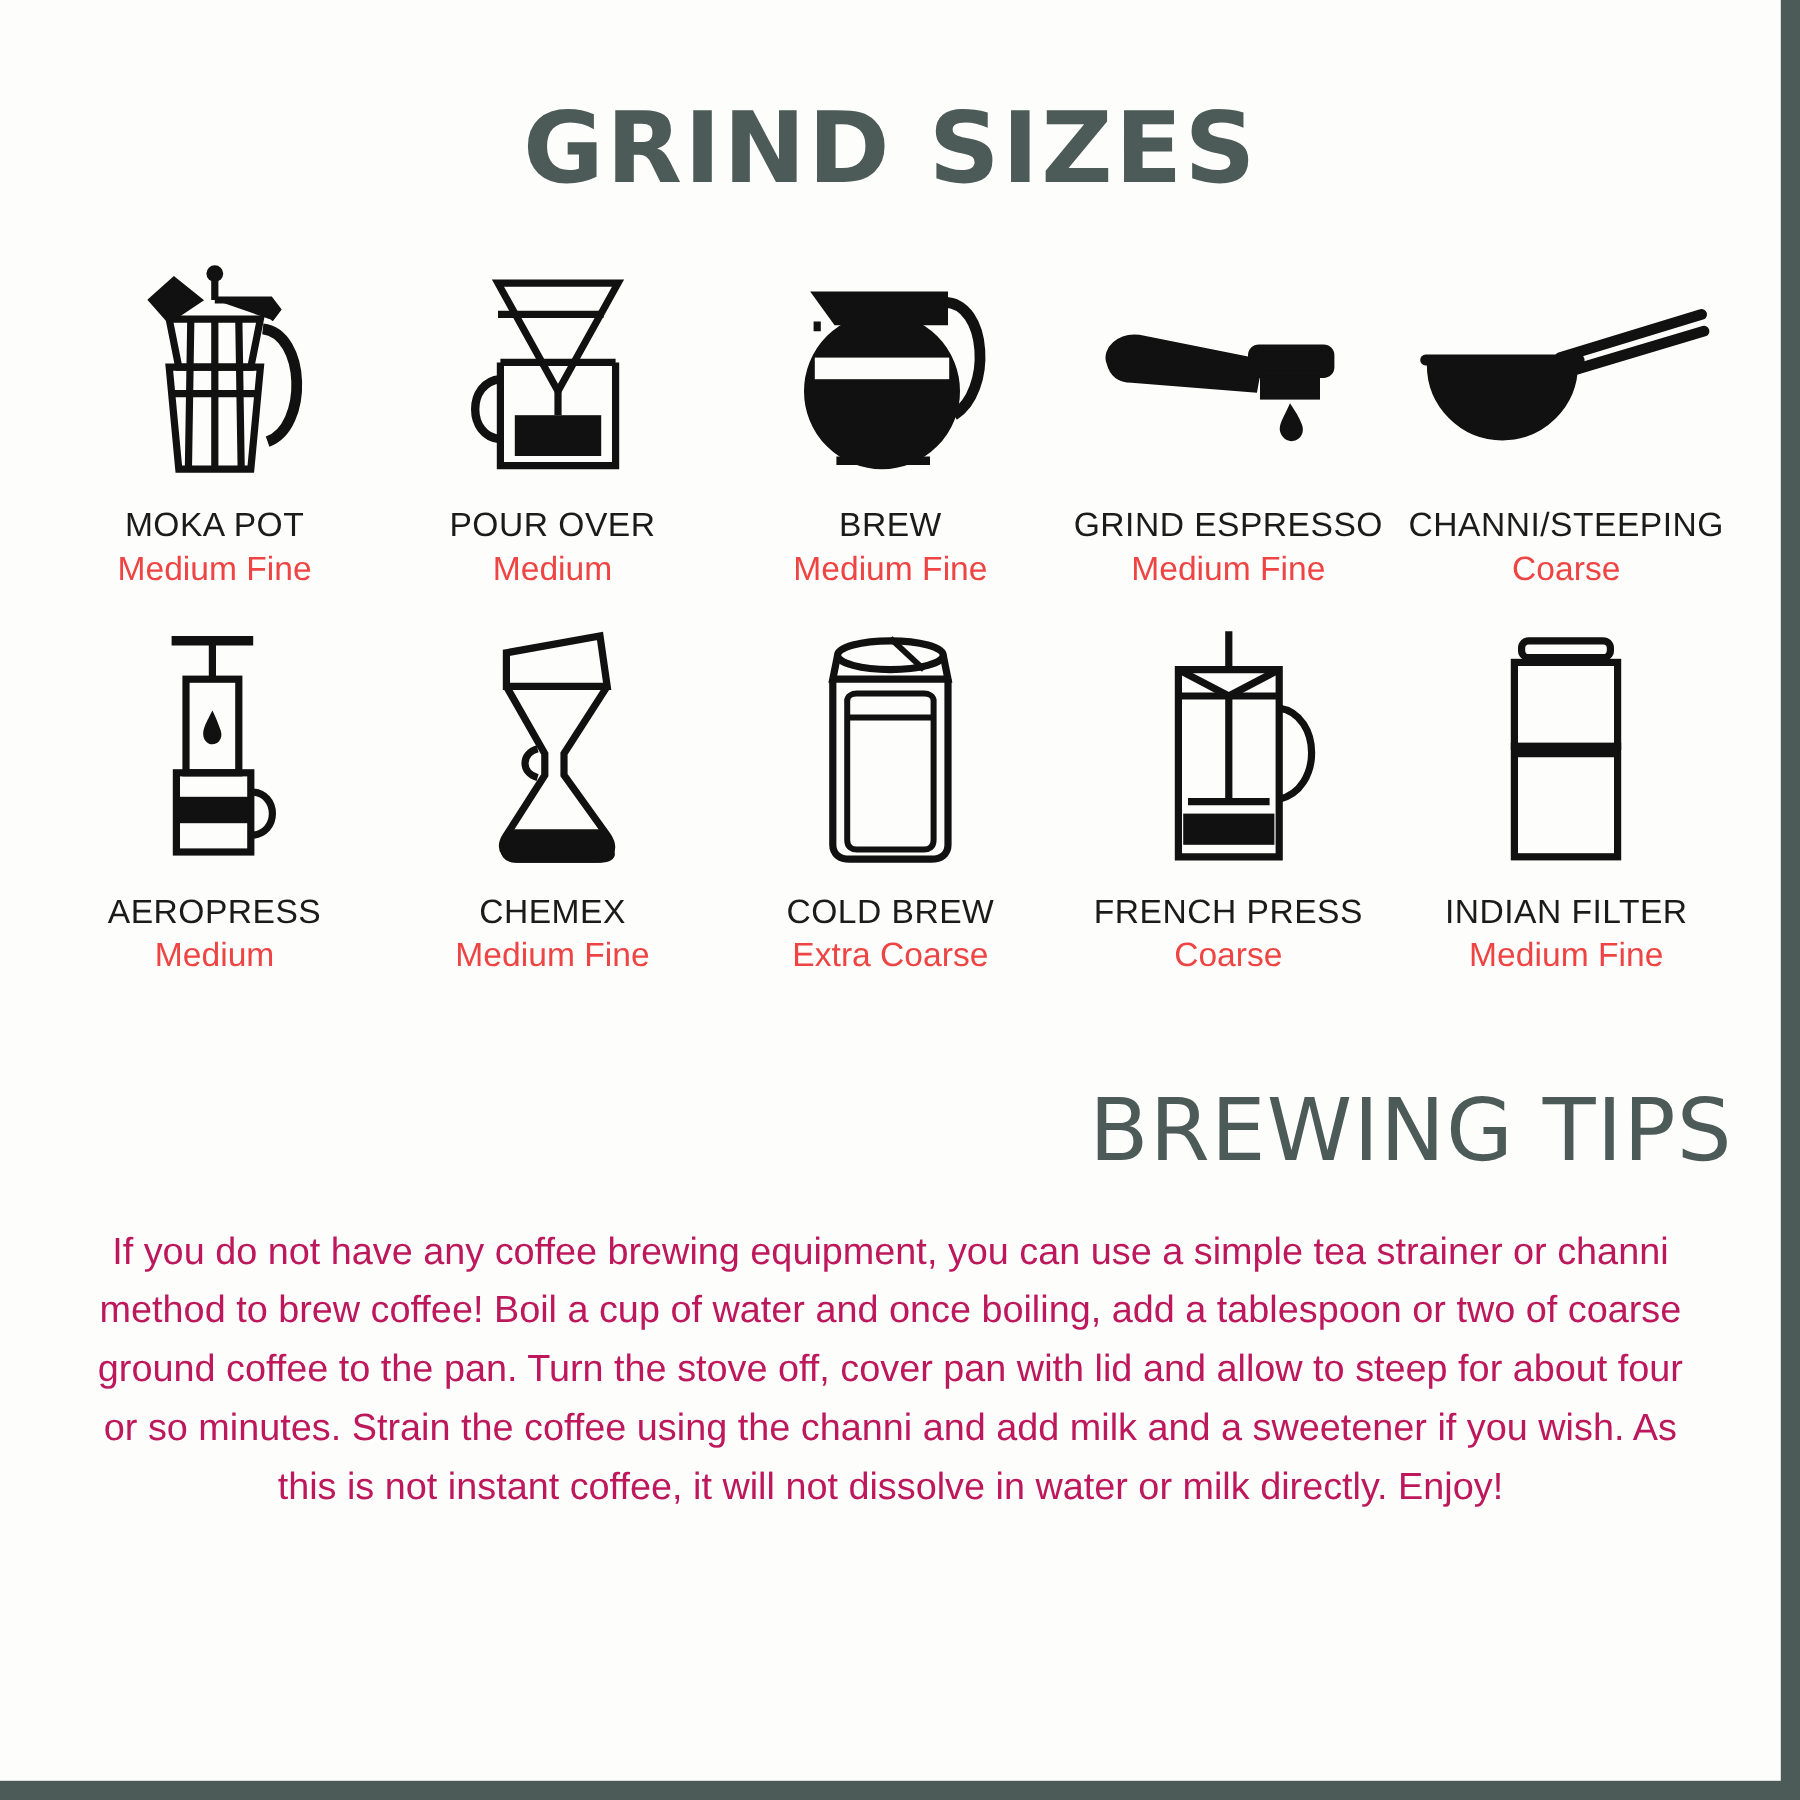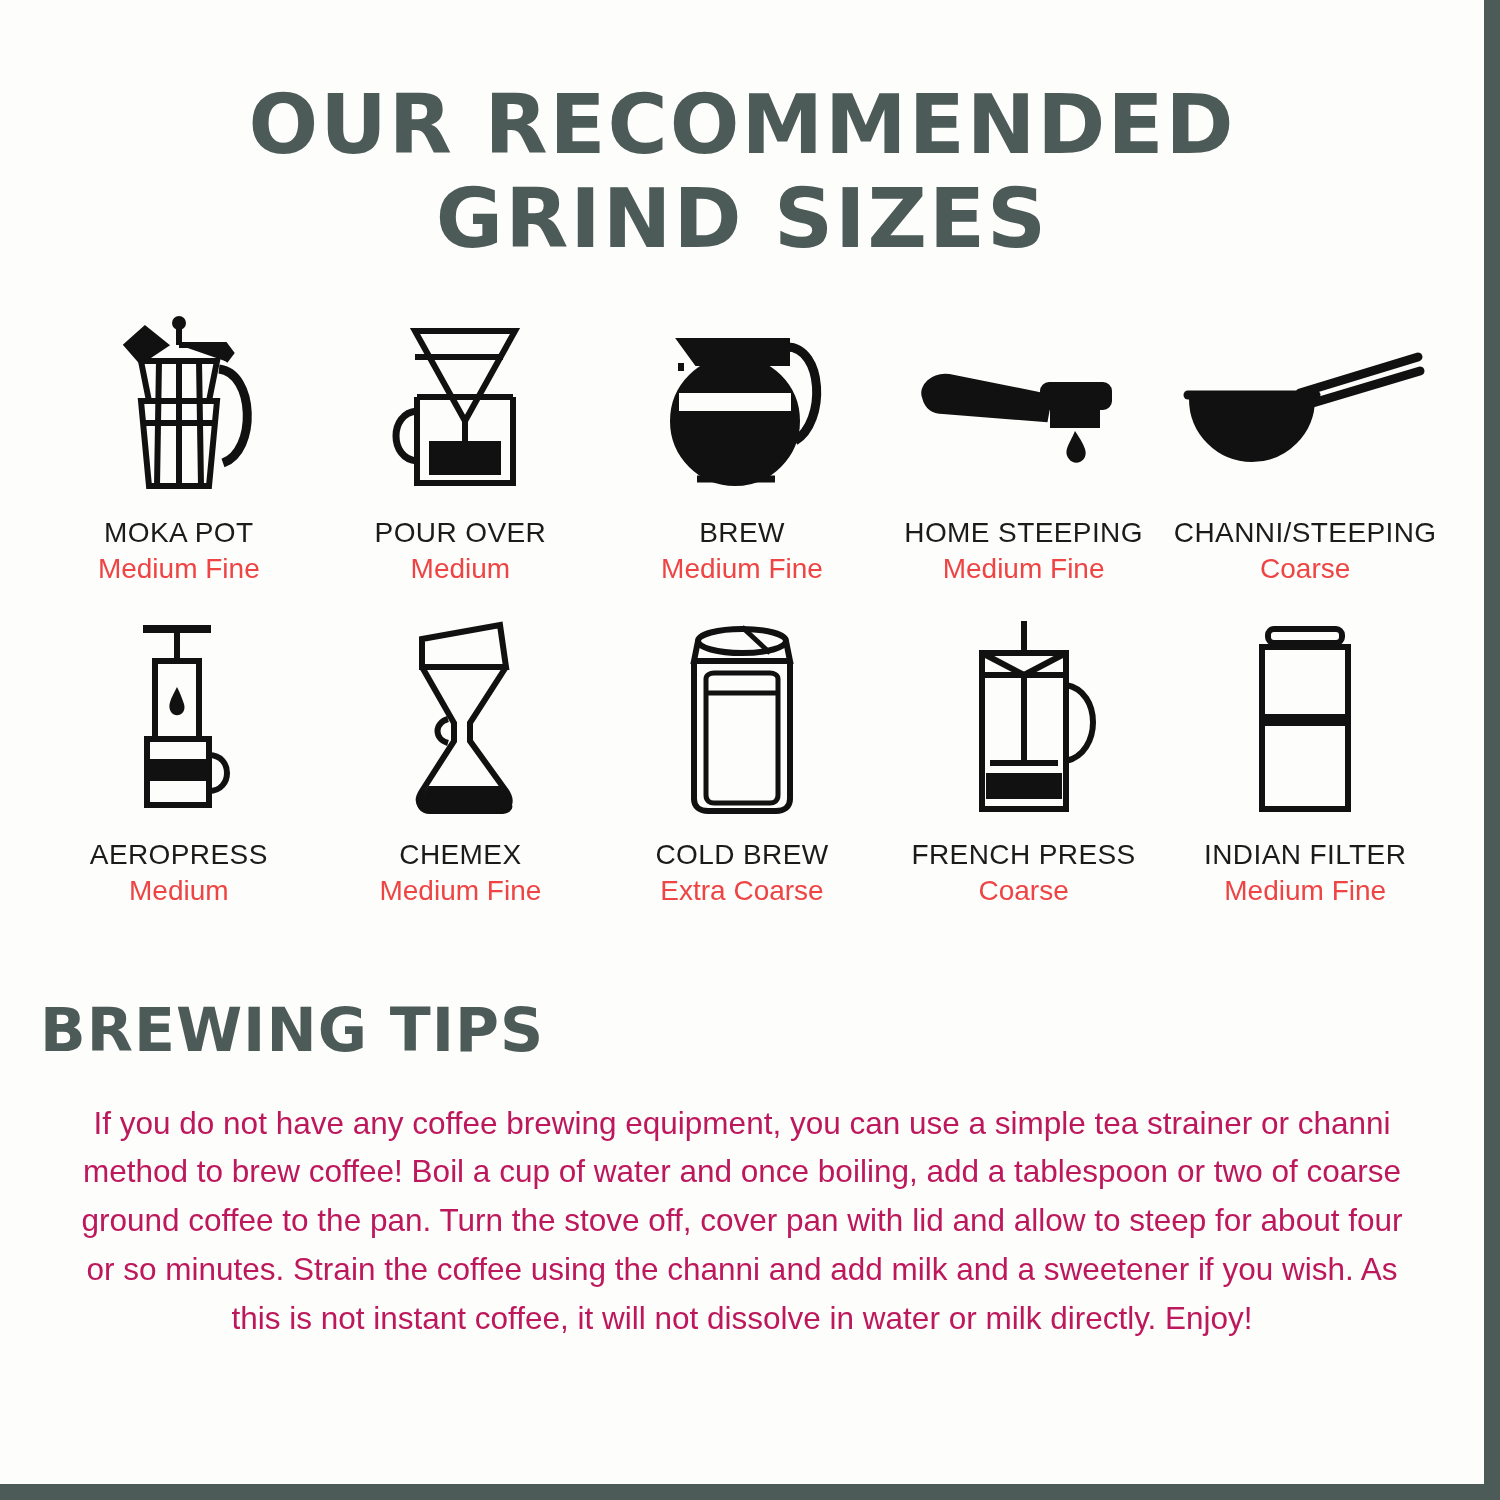--- a/index.html
+++ b/index.html
@@ -41,25 +41,25 @@
     font-weight: 900;
     font-size: 82px;
     letter-spacing: 2px;
     line-height: 1.15;
     text-transform: uppercase;
   }
   .main-title .line2 { display: block; }
 
   .tips-title {
     margin: 0;
-    text-align: left;
+    text-align: right;
     color: #4c5a58;
     font-family: "DejaVu Sans", sans-serif;
-    font-weight: 700;
-    font-size: 60px;
+    font-weight: 400;
+    font-size: 72px;
     letter-spacing: 1px;
     text-transform: uppercase;
   }
 
   
   .methods {
     margin-top: 34px;
     display: grid;
     grid-template-columns: repeat(5, 1fr);
     row-gap: 38px;
@@ -109,21 +109,20 @@
     line-height: 1.55;
   }
 </style>
 </head>
 <body>
 
 <div class="poster">
   <div class="inner">
 
     <h1 class="main-title">
-      <span>OUR RECOMMENDED</span>
       <span class="line2">GRIND SIZES</span>
     </h1>
 
     <div class="methods">
 
       <div class="method">
         <div class="icon-box">
           <svg width="200" height="200" viewBox="0 0 200 200" fill="none" stroke="#111" stroke-width="6">
             <path d="M70 100 L62 60 L138 60 L130 100 Z"></path>
             <path d="M62 100 L70 185 L130 185 L138 100 Z"></path>
@@ -175,21 +174,21 @@
 
       <div class="method">
         <div class="icon-box">
           <svg width="230" height="200" viewBox="0 0 230 200" fill="none" stroke="#111" stroke-width="6">
             <path d="M16 96 C12 86 24 74 40 76 L140 96 L136 118 L34 110 C22 110 18 104 16 96 Z" fill="#111" stroke="#111"></path>
             <rect x="134" y="84" width="66" height="22" rx="6" fill="#111" stroke="#111"></rect>
             <rect x="144" y="106" width="44" height="18" fill="#111" stroke="#111"></rect>
             <path d="M166 130 C160 144 154 150 160 158 C166 166 180 160 176 148 C174 142 170 136 166 130 Z" fill="#111" stroke="none"></path>
           </svg>
         </div>
-        <div class="m-name">HOME STEEPING</div>
+        <div class="m-name">GRIND ESPRESSO</div>
         <div class="m-grind">Medium Fine</div>
       </div>
 
       <div class="method">
         <div class="icon-box">
           <svg width="250" height="200" viewBox="0 0 250 200" fill="none" stroke="#111" stroke-width="6">
             <path d="M12 98 L132 98 A60 60 0 0 1 12 98 Z" fill="#111" stroke="#111"></path>
             <line x1="8" y1="94" x2="136" y2="94" stroke-width="9" stroke-linecap="round"></line>
             <line x1="120" y1="92" x2="238" y2="56" stroke-width="9" stroke-linecap="round"></line>
             <line x1="126" y1="104" x2="240" y2="70" stroke-width="9" stroke-linecap="round"></line>

